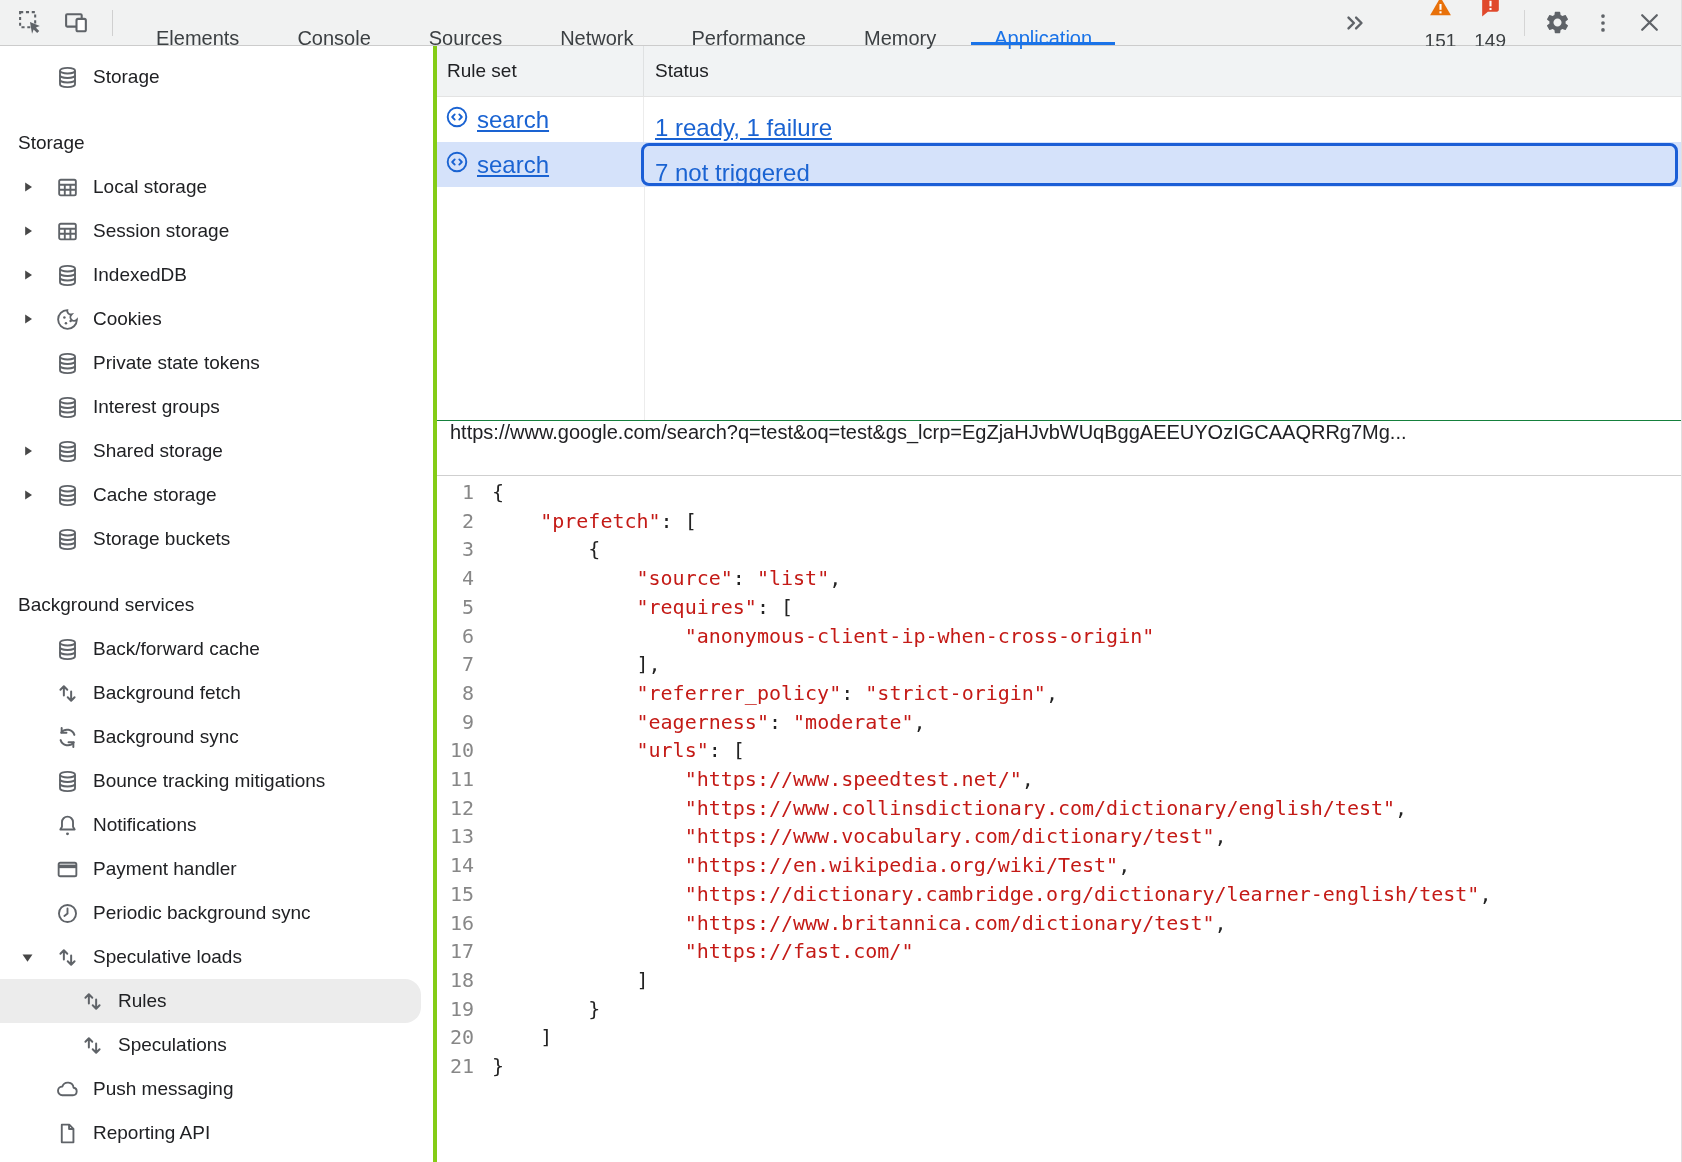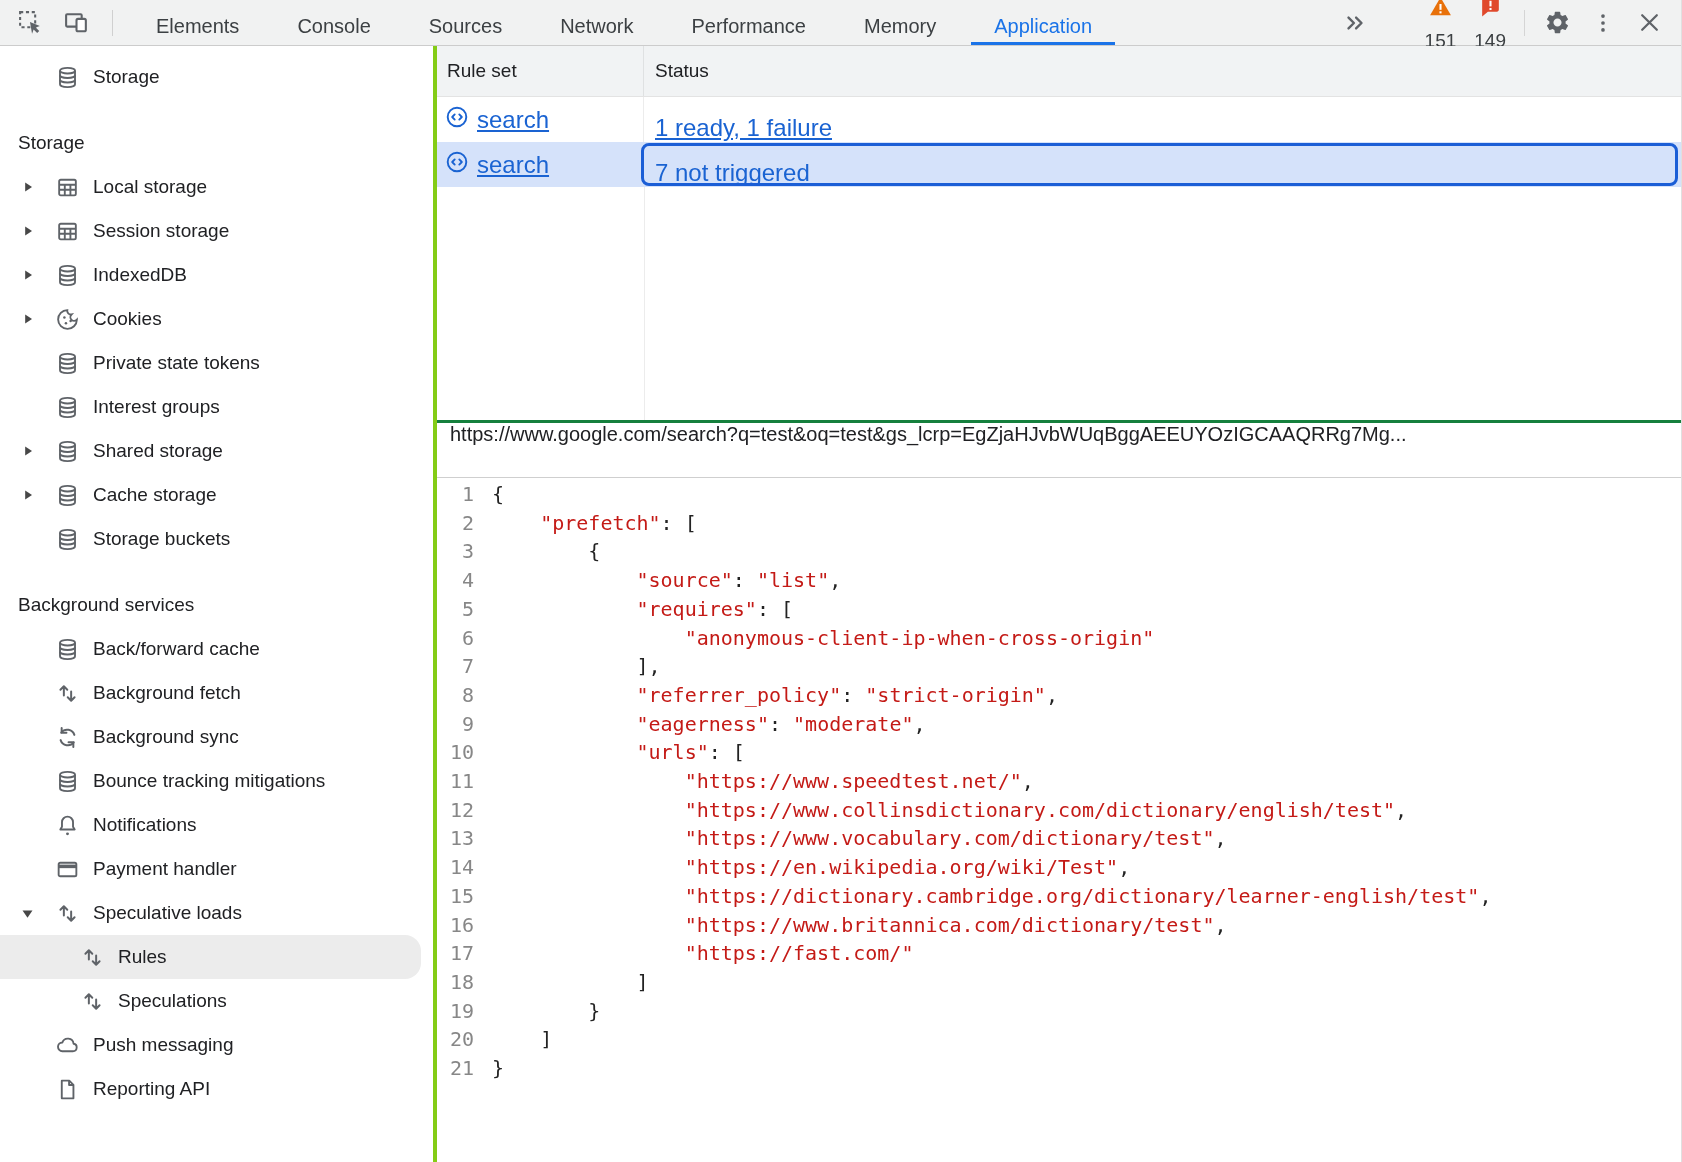--- a/index.html
+++ b/index.html
@@ -9,21 +9,21 @@
             border-right:1px solid #e0e0e0;box-sizing:border-box;}
 
   
   .tabbar{height:45px;flex:none;background:var(--toolbar-bg,#f1f2f2);
           border-bottom:1px solid #ccc;display:flex;align-items:center;}
   .tb-left{display:flex;align-items:center;padding-left:12px;}
   .tb-btn{width:36px;height:36px;display:grid;place-items:center;flex:none;}
   .tb-btn+.tb-btn{margin-left:10px;}
   .tb-sep{width:1px;height:26px;background:#d0d0d0;margin:0 14px 0 18px;flex:none;}
   .tabs{display:flex;align-items:stretch;height:45px;}
-  .tab{padding:4px 29px;line-height:45px;font-size:20px;color:#3c4043;position:relative;white-space:nowrap;}
+  .tab{padding:16px 29px;line-height:45px;font-size:20px;color:#3c4043;position:relative;white-space:nowrap;}
   .tab.active{color:var(--accent-blue,#1a73e8);}
   .tab.active::after{content:"";position:absolute;left:6px;right:6px;bottom:0;height:3px;
                      background:var(--accent-blue,#1a73e8);}
   .tb-right{margin-left:auto;display:flex;align-items:center;padding-right:14px;}
   .count-group{display:flex;align-items:center;gap:7px;flex-direction:column;}
   .count{font-size:19px;color:#3c4043;}
   .g-warn{margin-left:52px;}
   .g-err{margin-left:18px;}
   .tb-sep2{width:1px;height:26px;background:#d5d5d5;margin:0 14px 0 18px;}
   .mt-btn{margin-left:4px;}
@@ -40,21 +40,21 @@
                 font-size:19px;color:#202124;}
   .side-item{height:44px;display:flex;align-items:center;margin-right:12px;}
   .side-item.selected{background:var(--sidebar-selected-bg,#ececec);border-radius:0 16px 16px 0;}
   .exp{width:55px;flex:none;display:flex;justify-content:center;align-items:center;}
   .sicon{width:25px;height:25px;flex:none;margin-right:13px;display:grid;place-items:center;}
   .side-item.sub{padding-left:25px;}
   .slabel{font-size:19px;color:#202124;white-space:nowrap;}
 
   
   .main{flex:1;display:flex;flex-direction:column;min-width:0;}
-  .grid{border-bottom:3px solid #15803d;}
+  .grid{border-bottom:1px solid #15803d;}
   .grid-header{height:50px;background:var(--header-bg,#f1f3f4);border-bottom:1px solid #e3e3e3;
                display:flex;align-items:stretch;font-size:19px;color:#202124;}
   .hdr-rule{width:207px;flex:none;box-sizing:border-box;padding-left:10px;
             border-right:1px solid #dfe1e2;display:flex;align-items:center;}
   .hdr-status{padding-left:11px;display:flex;align-items:center;}
   .grid-row{height:45px;display:flex;align-items:stretch;position:relative;font-size:24px;}
   .grid-row.selected{background:var(--selected-row-bg,#d5e2fa);}
   .cell-rule{width:207px;flex:none;box-sizing:border-box;padding-left:8px;display:flex;
              align-items:center;gap:8px;border-right:1px solid #ececec;}
   .grid-row.selected .cell-rule{border-right-color:transparent;}
@@ -396,20 +396,32 @@
           <span class="exp"></span>
           <span class="sicon">
             <svg viewBox="0 0 24 24" width="25" height="25">
               <g fill="none" stroke="#5f6368" stroke-width="1.8">
                 <rect x="3.5" y="5.5" width="17" height="13" rx="1.5"></rect>
               </g>
               <rect x="3.5" y="7.3" width="17" height="3.4" fill="#5f6368"></rect>
             </svg>
           </span>
           <span class="slabel">Payment handler</span>
+        </div>
+        <div class="side-item">
+          <span class="exp"></span>
+          <span class="sicon">
+            <svg viewBox="0 0 24 24" width="25" height="25">
+              <g fill="none" stroke="#5f6368" stroke-width="1.8" stroke-linecap="round">
+                <circle cx="12" cy="12" r="8.2"></circle>
+                <path d="M12 7.2V12l-3 2.4"></path>
+              </g>
+            </svg>
+          </span>
+          <span class="slabel">Periodic background sync</span>
         </div>
         <div class="side-item">
           <span class="exp">
             <svg viewBox="0 0 12 12" width="13" height="13">
               <path d="M1.4 3.3h9.2L6 10z" fill="#474747"></path>
             </svg>
           </span>
           <span class="sicon">
             <svg viewBox="0 0 24 24" width="25" height="25">
               <g fill="none" stroke="#5f6368" stroke-width="1.9" stroke-linecap="round" stroke-linejoin="round">

